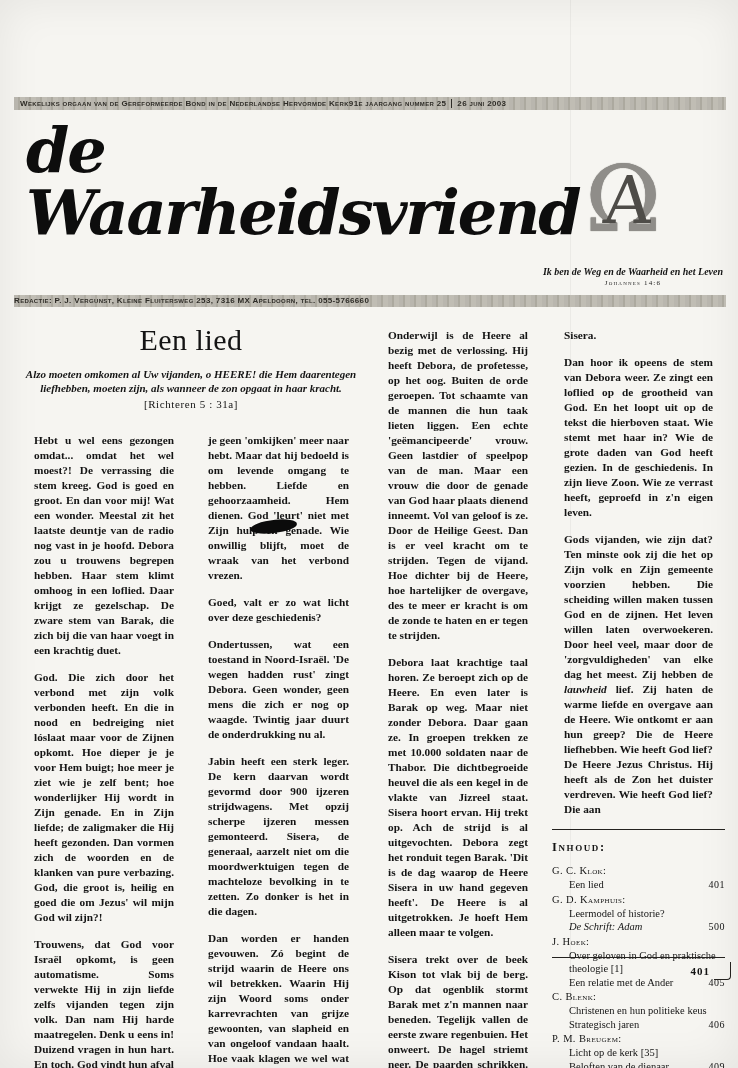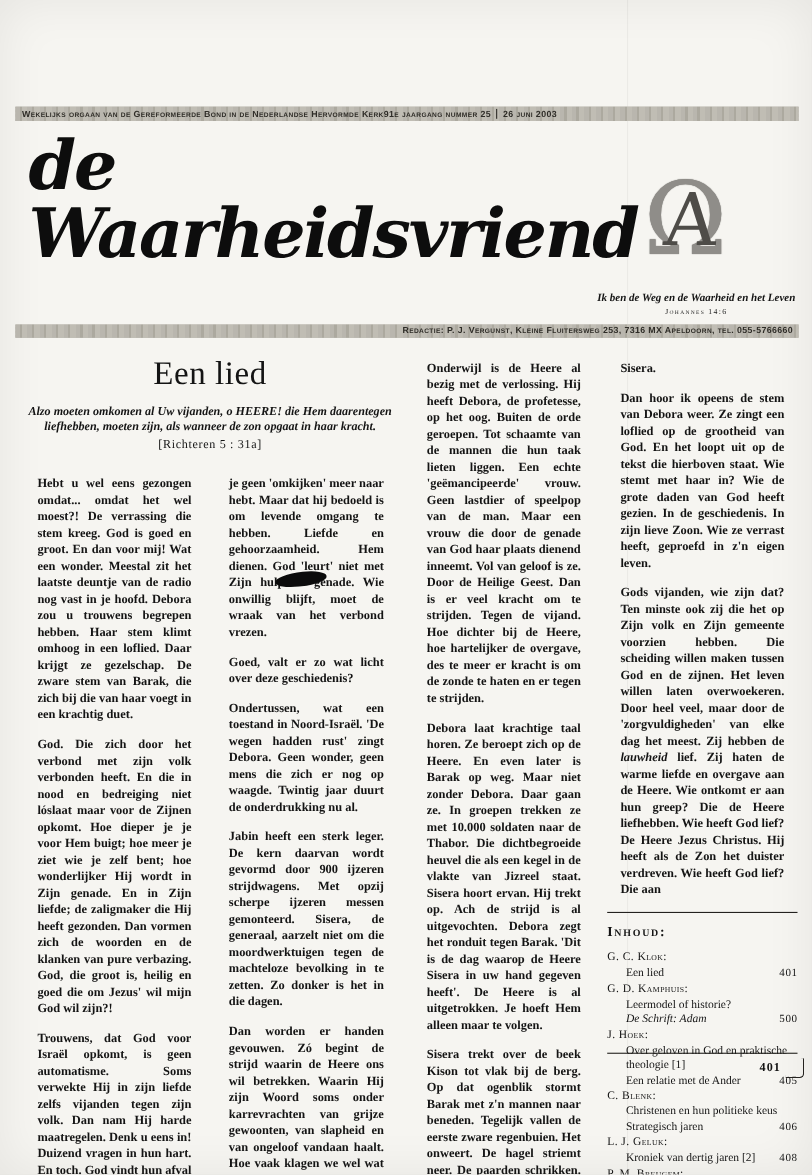--- a/index.html
+++ b/index.html
@@ -18,21 +18,21 @@
     background:#b5b2aa;
     background-image:repeating-linear-gradient(90deg,#b9b6ae 0 4px,#aca99f 4px 6px,#c0bdb4 6px 11px),
       repeating-linear-gradient(0deg, rgba(0,0,0,.05) 0 2px, rgba(255,255,255,.05) 2px 4px);
     color:#2e2c27; font-family:"Liberation Sans", sans-serif;
     font-weight:bold; font-variant:small-caps; font-size:8px; letter-spacing:.35px;
   }
   .strip1{top:97px; height:13px; display:flex; align-items:center;
     justify-content:flex-start; padding:0 6px; box-sizing:border-box;}
   .strip1 .rgt{display:flex; align-items:center; gap:5px;}
   .strip1 .vbar{display:inline-block; width:1px; height:9px; background:#2e2c27;}
-  .strip2{top:295px; height:12px; line-height:12px; text-align:right;
+  .strip2{top:295px; height:12px; line-height:12px; 
     padding-right:5px; box-sizing:border-box;}
 
   
   .masthead{
     position:absolute; left:26px; top:120px;
     font-family:"DejaVu Serif", serif; font-style:italic; font-weight:bold;
     font-size:62px; line-height:62px; letter-spacing:-2px; color:#0d0d0d;
   }
 
   
@@ -200,27 +200,20 @@
         <div class="toc-line">
           <span>Christenen en hun politieke keus</span>
           <span class="pg"></span>
         </div>
         <div class="toc-line">
           <span>Strategisch jaren</span>
           <span class="pg">406</span>
         </div>
       </div>
 
-      <div class="toc-entry">
-        <div class="toc-author">L. J. Geluk:</div>
-        <div class="toc-line">
-          <span>Kroniek van dertig jaren [2]</span>
-          <span class="pg">408</span>
-        </div>
-      </div>
 
       <div class="toc-entry">
         <div class="toc-author">P. M. Breugem:</div>
         <div class="toc-line">
           <span>Licht op de kerk [35]</span>
           <span class="pg"></span>
         </div>
         <div class="toc-line">
           <span>Beloften van de dienaar</span>
           <span class="pg">409</span>

